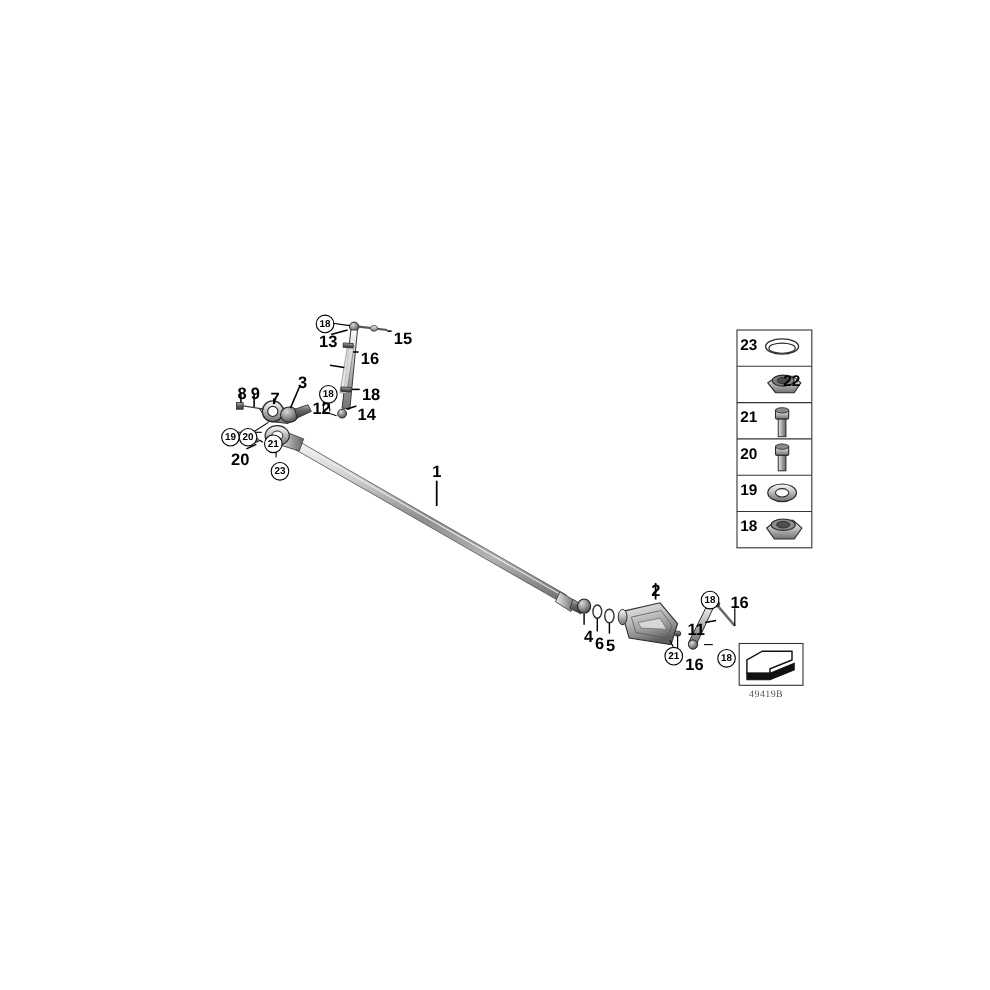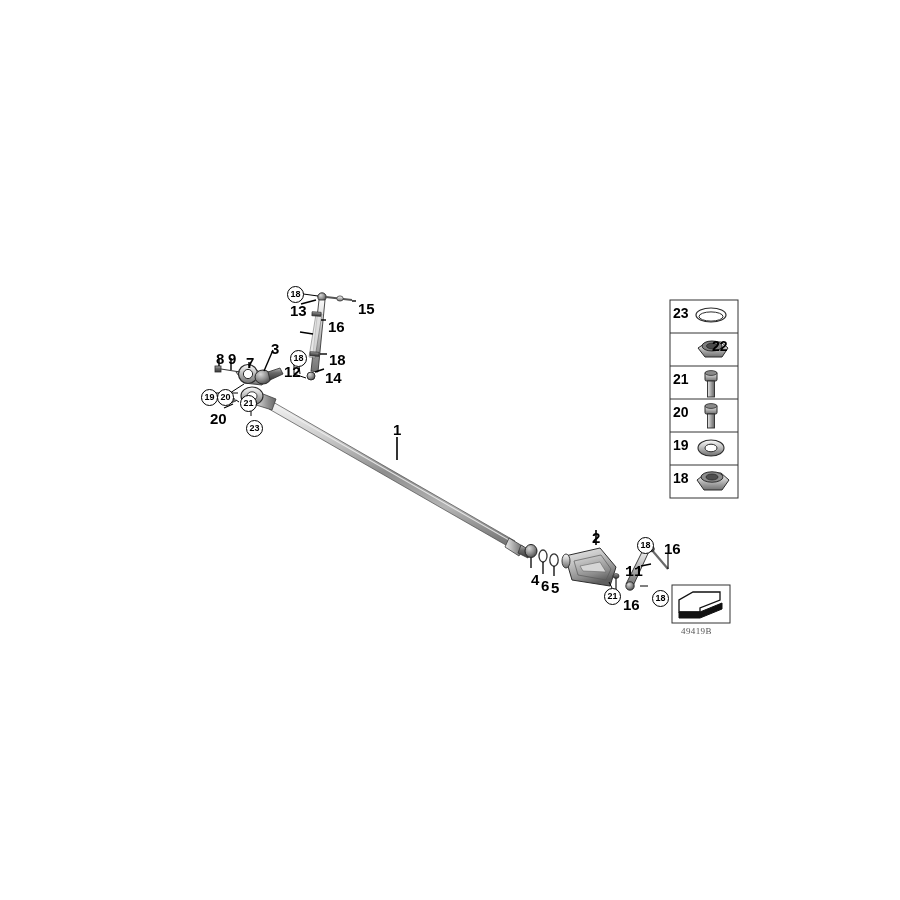--- a/index.html
+++ b/index.html
@@ -263,21 +263,21 @@
       <div class="callout plain" style="left: 393px; top: 422px;">1</div>
       <div class="callout plain" style="left: 592px; top: 530px;">2</div>
       <div class="callout plain" style="left: 271px; top: 341px;">3</div>
       <div class="callout plain" style="left: 531px; top: 572px;">4</div>
       <div class="callout plain" style="left: 551px; top: 580px;">5</div>
       <div class="callout plain" style="left: 541px; top: 578px;">6</div>
       <div class="callout plain" style="left: 246px; top: 355px;">7</div>
       <div class="callout plain" style="left: 216px; top: 351px;">8</div>
       <div class="callout plain" style="left: 228px; top: 351px;">9</div>
       <div class="callout plain" style="left: 210px; top: 411px;">20</div>
-      <div class="callout plain" style="left: 625px; top: 565px; font-family: Liberation Mono, monospace;">11</div>
+      <div class="callout plain" style="left: 625px; top: 565px;">11</div>
       <div class="callout plain" style="left: 284px; top: 328px; margin-top: 36px;">12</div>
       <div class="callout plain" style="left: 290px; top: 303px;">13</div>
       <div class="callout plain" style="left: 325px; top: 370px;">14</div>
       <div class="callout plain" style="left: 358px; top: 301px;">15</div>
       <div class="callout plain" style="left: 328px; top: 319px;">16</div>
       <div class="callout plain" style="left: 664px; top: 541px;">16</div>
       <div class="callout plain" style="left: 623px; top: 597px;">16</div>
       <div class="callout plain" style="left: 329px; top: 352px;">18</div>
       <div class="callout circled" style="left: 287px; top: 286px;">18</div>
       <div class="callout circled" style="left: 290px; top: 350px;">18</div>

